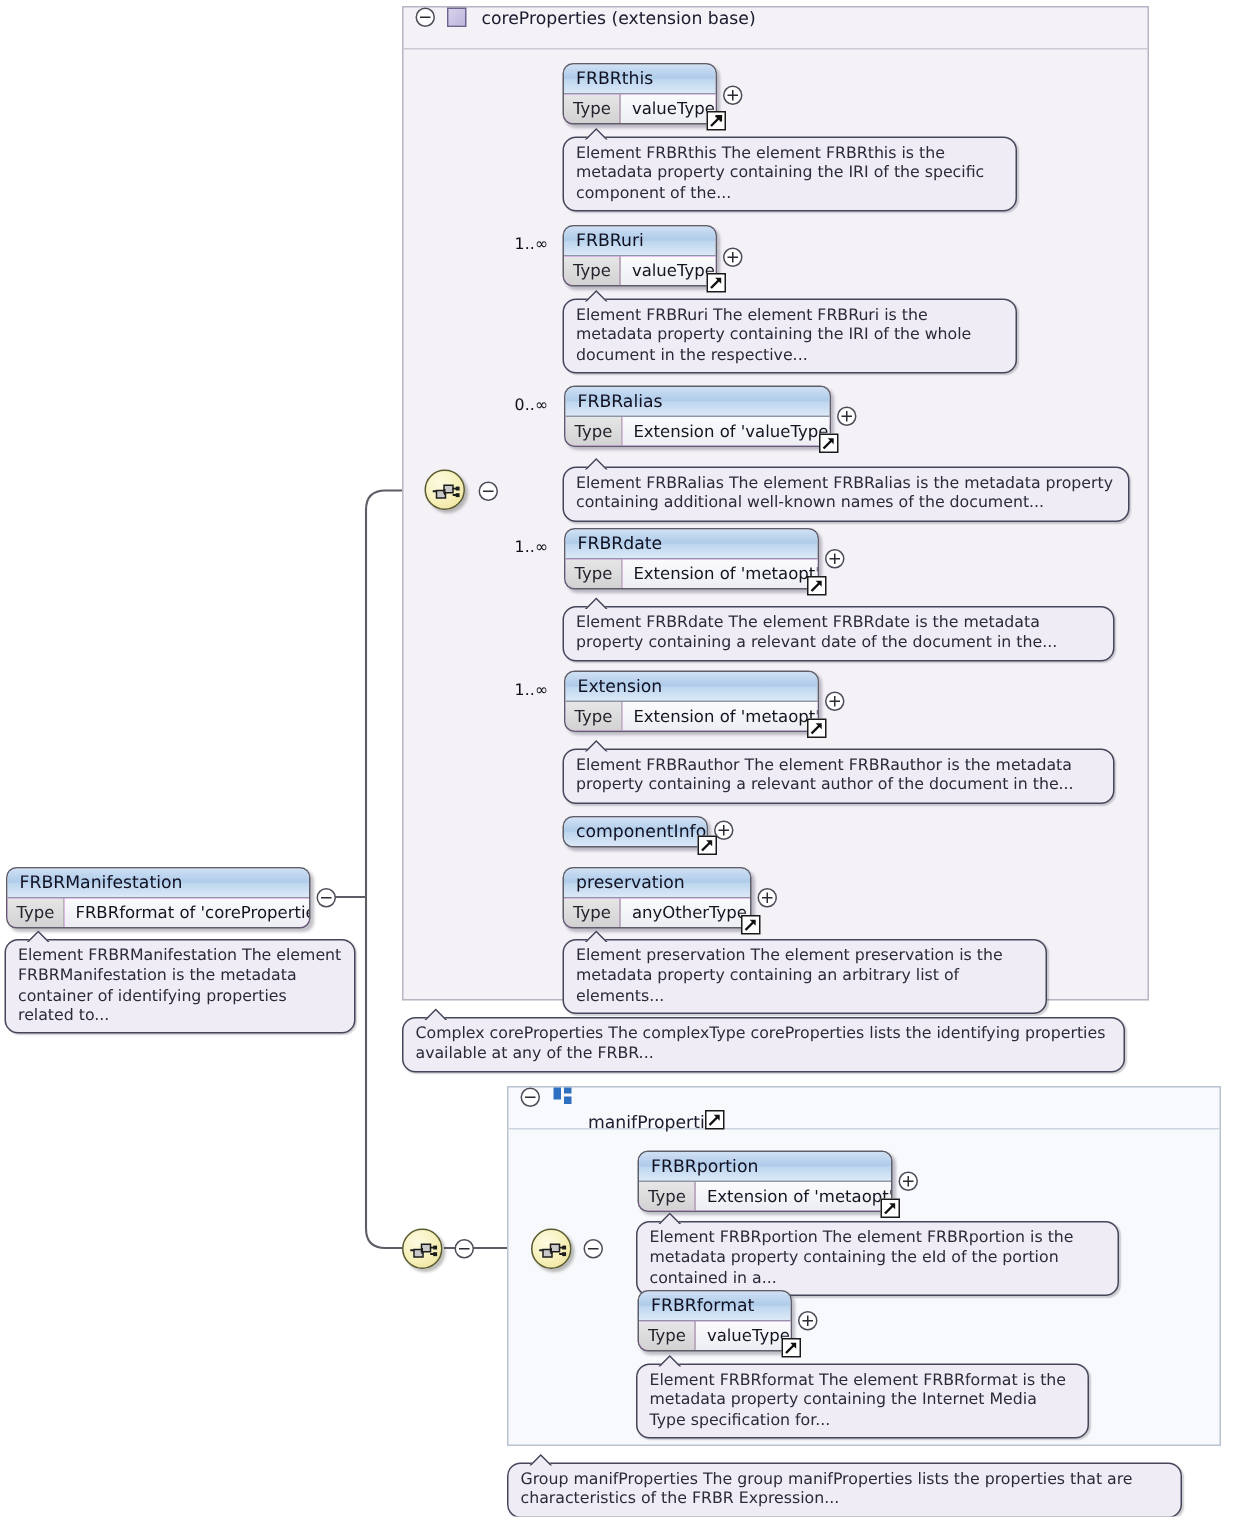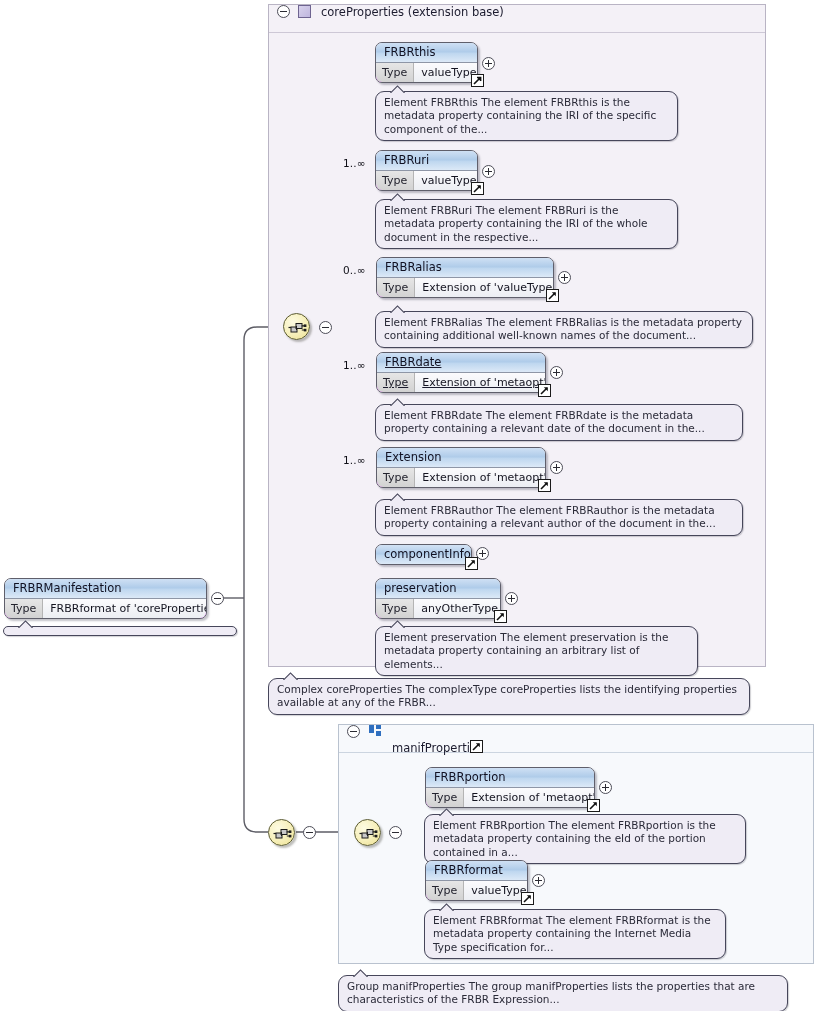--- a/index.html
+++ b/index.html
@@ -262,21 +262,21 @@
         <path d="M8.8,2.2 L8.8,6.2 L4.8,2.2 Z" fill="#101010"></path>
       </svg>
   </div>
   <span class="circ plus" style="position:absolute;left:558px;top:271px;"></span>
   <div class="ann" style="left:375px;top:311px;width:378px;">
     <span class="tail"></span>
     <span>Element FRBRalias The element FRBRalias is the metadata property containing additional well-known names of the document...</span>
   </div>
 
   <span class="occ" style="left:343px;top:359px;">1..∞</span>
-  <div class="node" style="left:376px;top:352px;width:170px;text-decoration:underline;">
+  <div class="node" style="left:376px;top:352px;width:170px;">
     <div class="nm">FRBRdate</div>
     <div class="tp">
       <span class="k">Type</span>
       <span class="v">Extension of 'metaopt'</span>
     </div>
   </div>
   <div class="xlink" style="left:538px;top:384px;">
     <svg width="11" height="11" viewBox="0 0 11 11">
         <path d="M2,9 L8,3" stroke="#101010" stroke-width="1.6" fill="none"></path>
         <path d="M8.8,2.2 L8.8,6.2 L4.8,2.2 Z" fill="#101010"></path>
@@ -434,15 +434,16 @@
   <div class="node" style="left:4px;top:578px;width:203px;">
     <div class="nm">FRBRManifestation</div>
     <div class="tp">
       <span class="k">Type</span>
       <span class="v">FRBRformat of 'coreProperties'</span>
     </div>
   </div>
   <span class="circ" style="position:absolute;left:211px;top:592px;"></span>
   <div class="ann" style="left:3px;top:626px;width:234px;">
     <span class="tail"></span>
+    <span>Element FRBRManifestation The element FRBRManifestation is the metadata container of identifying properties related to...</span>
   </div>
 
 </div>
 
 </body></html>

